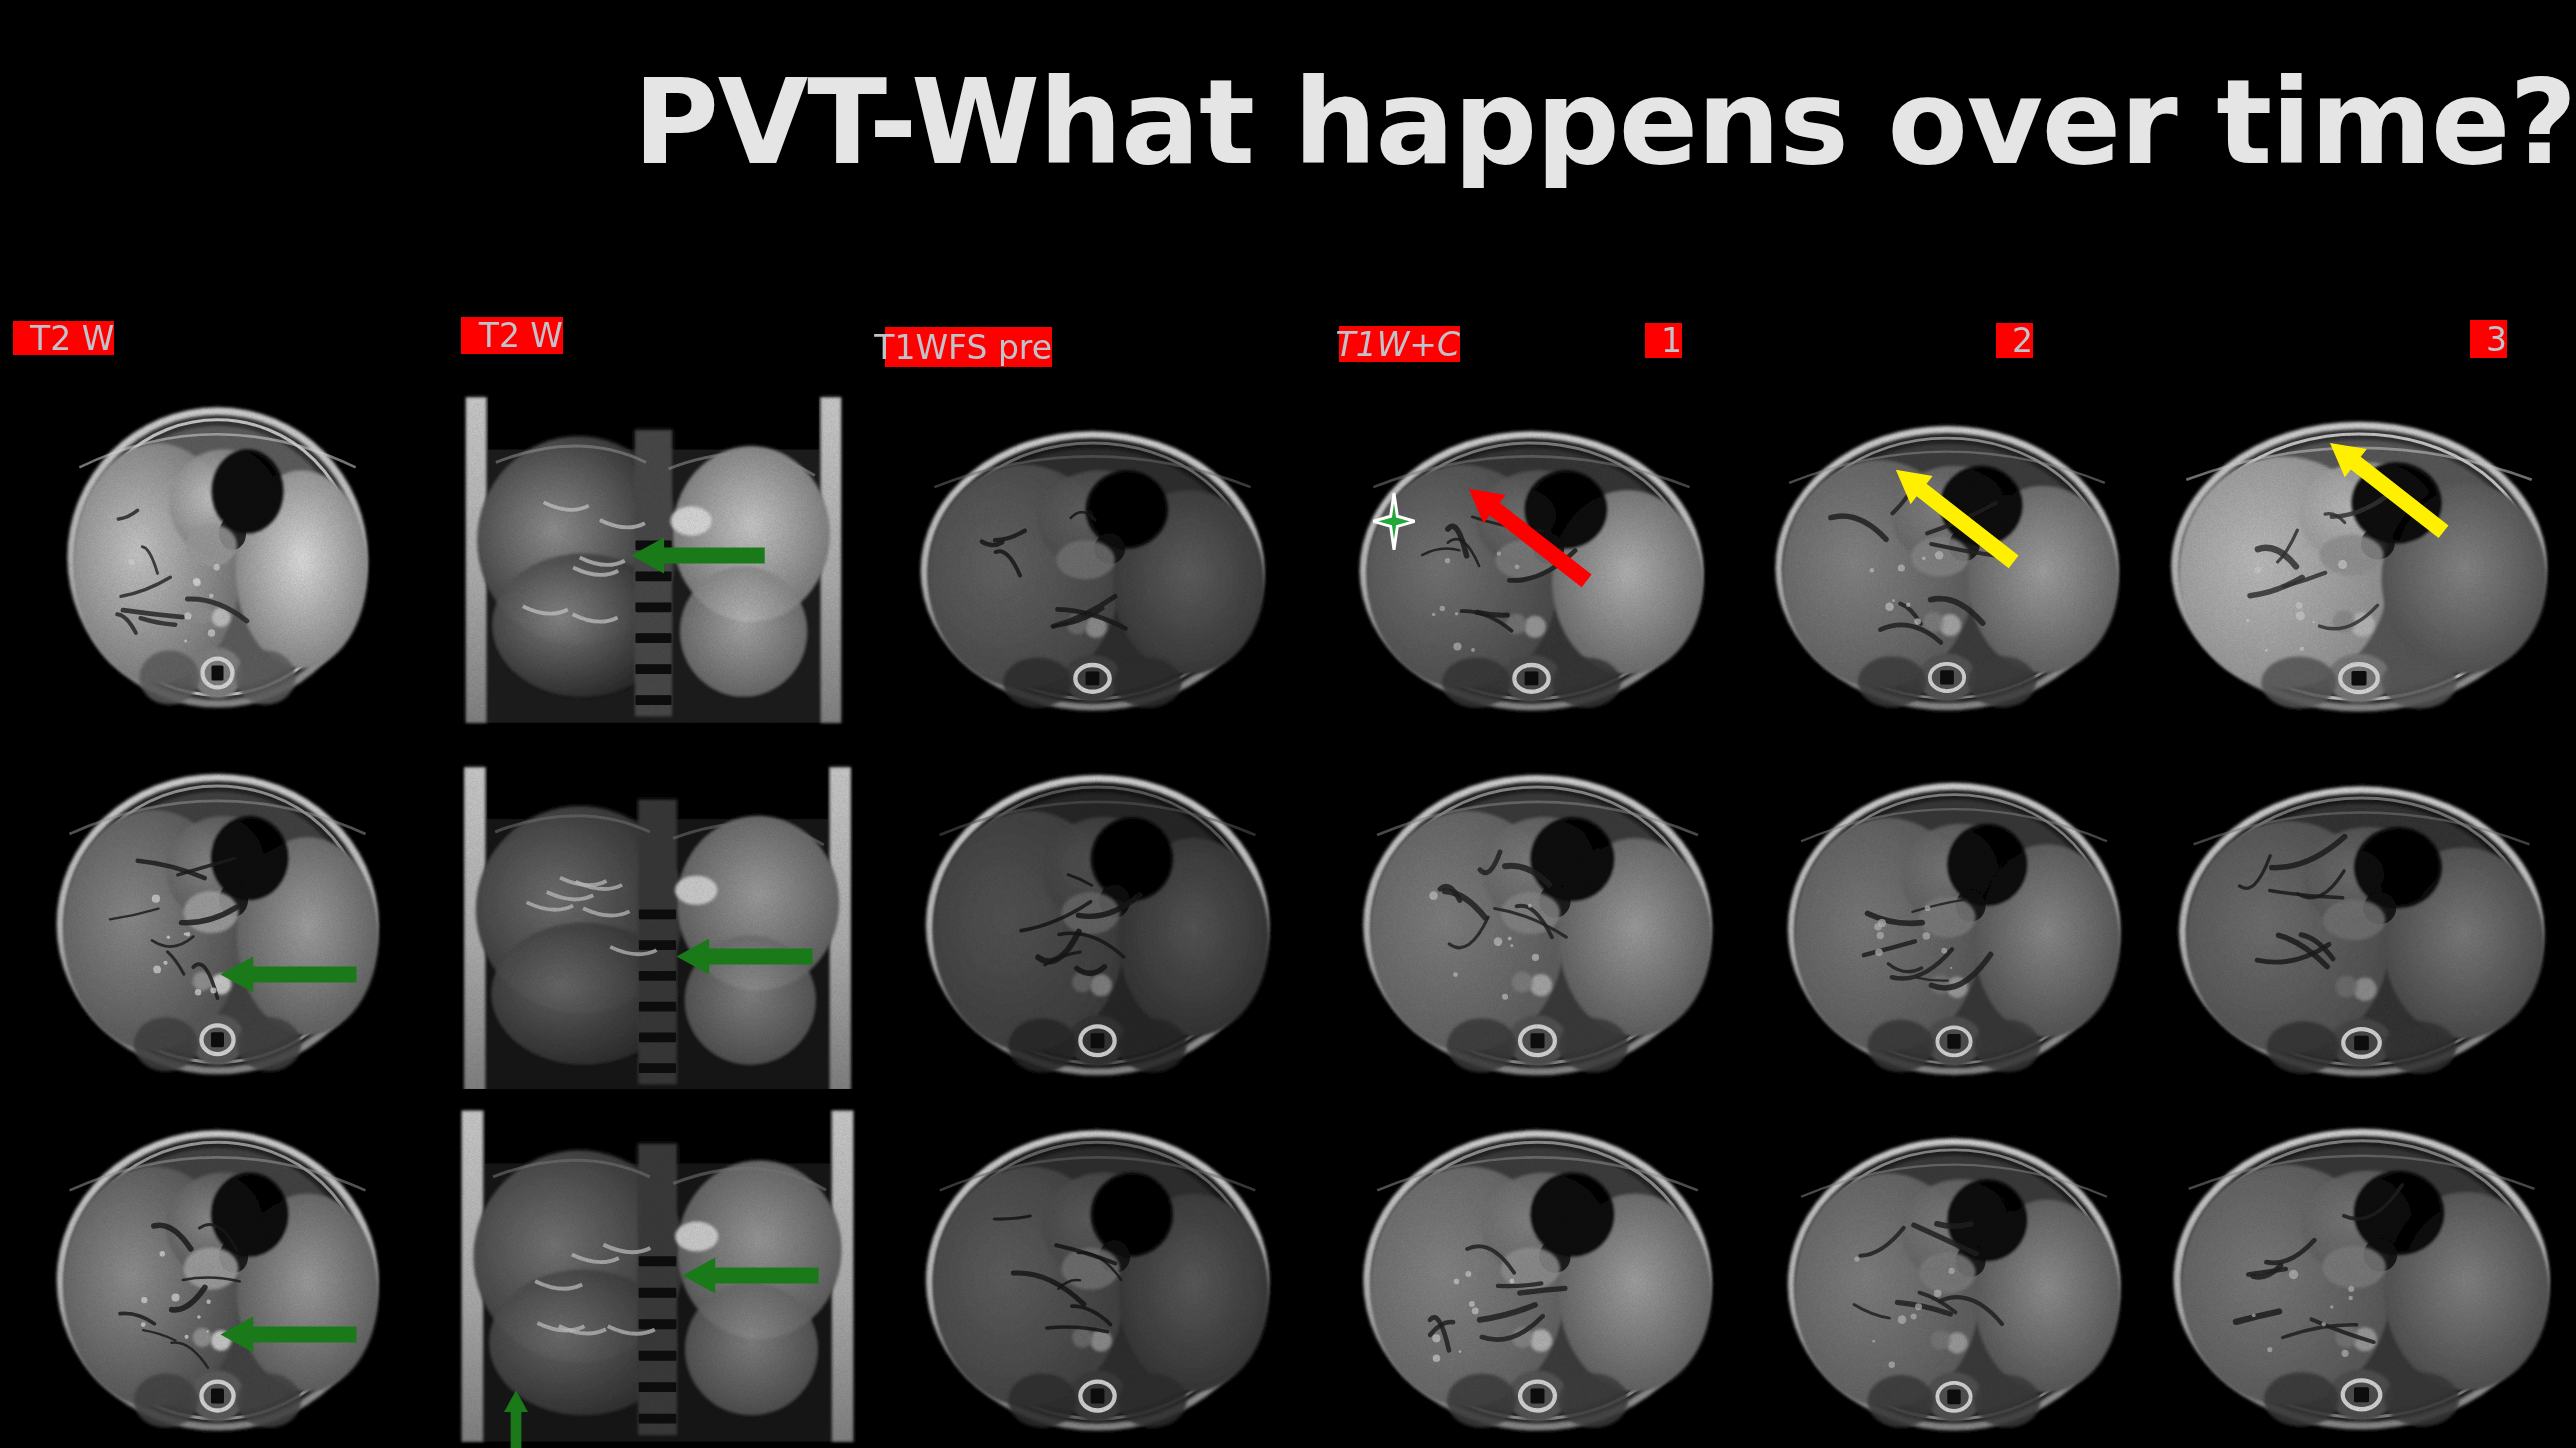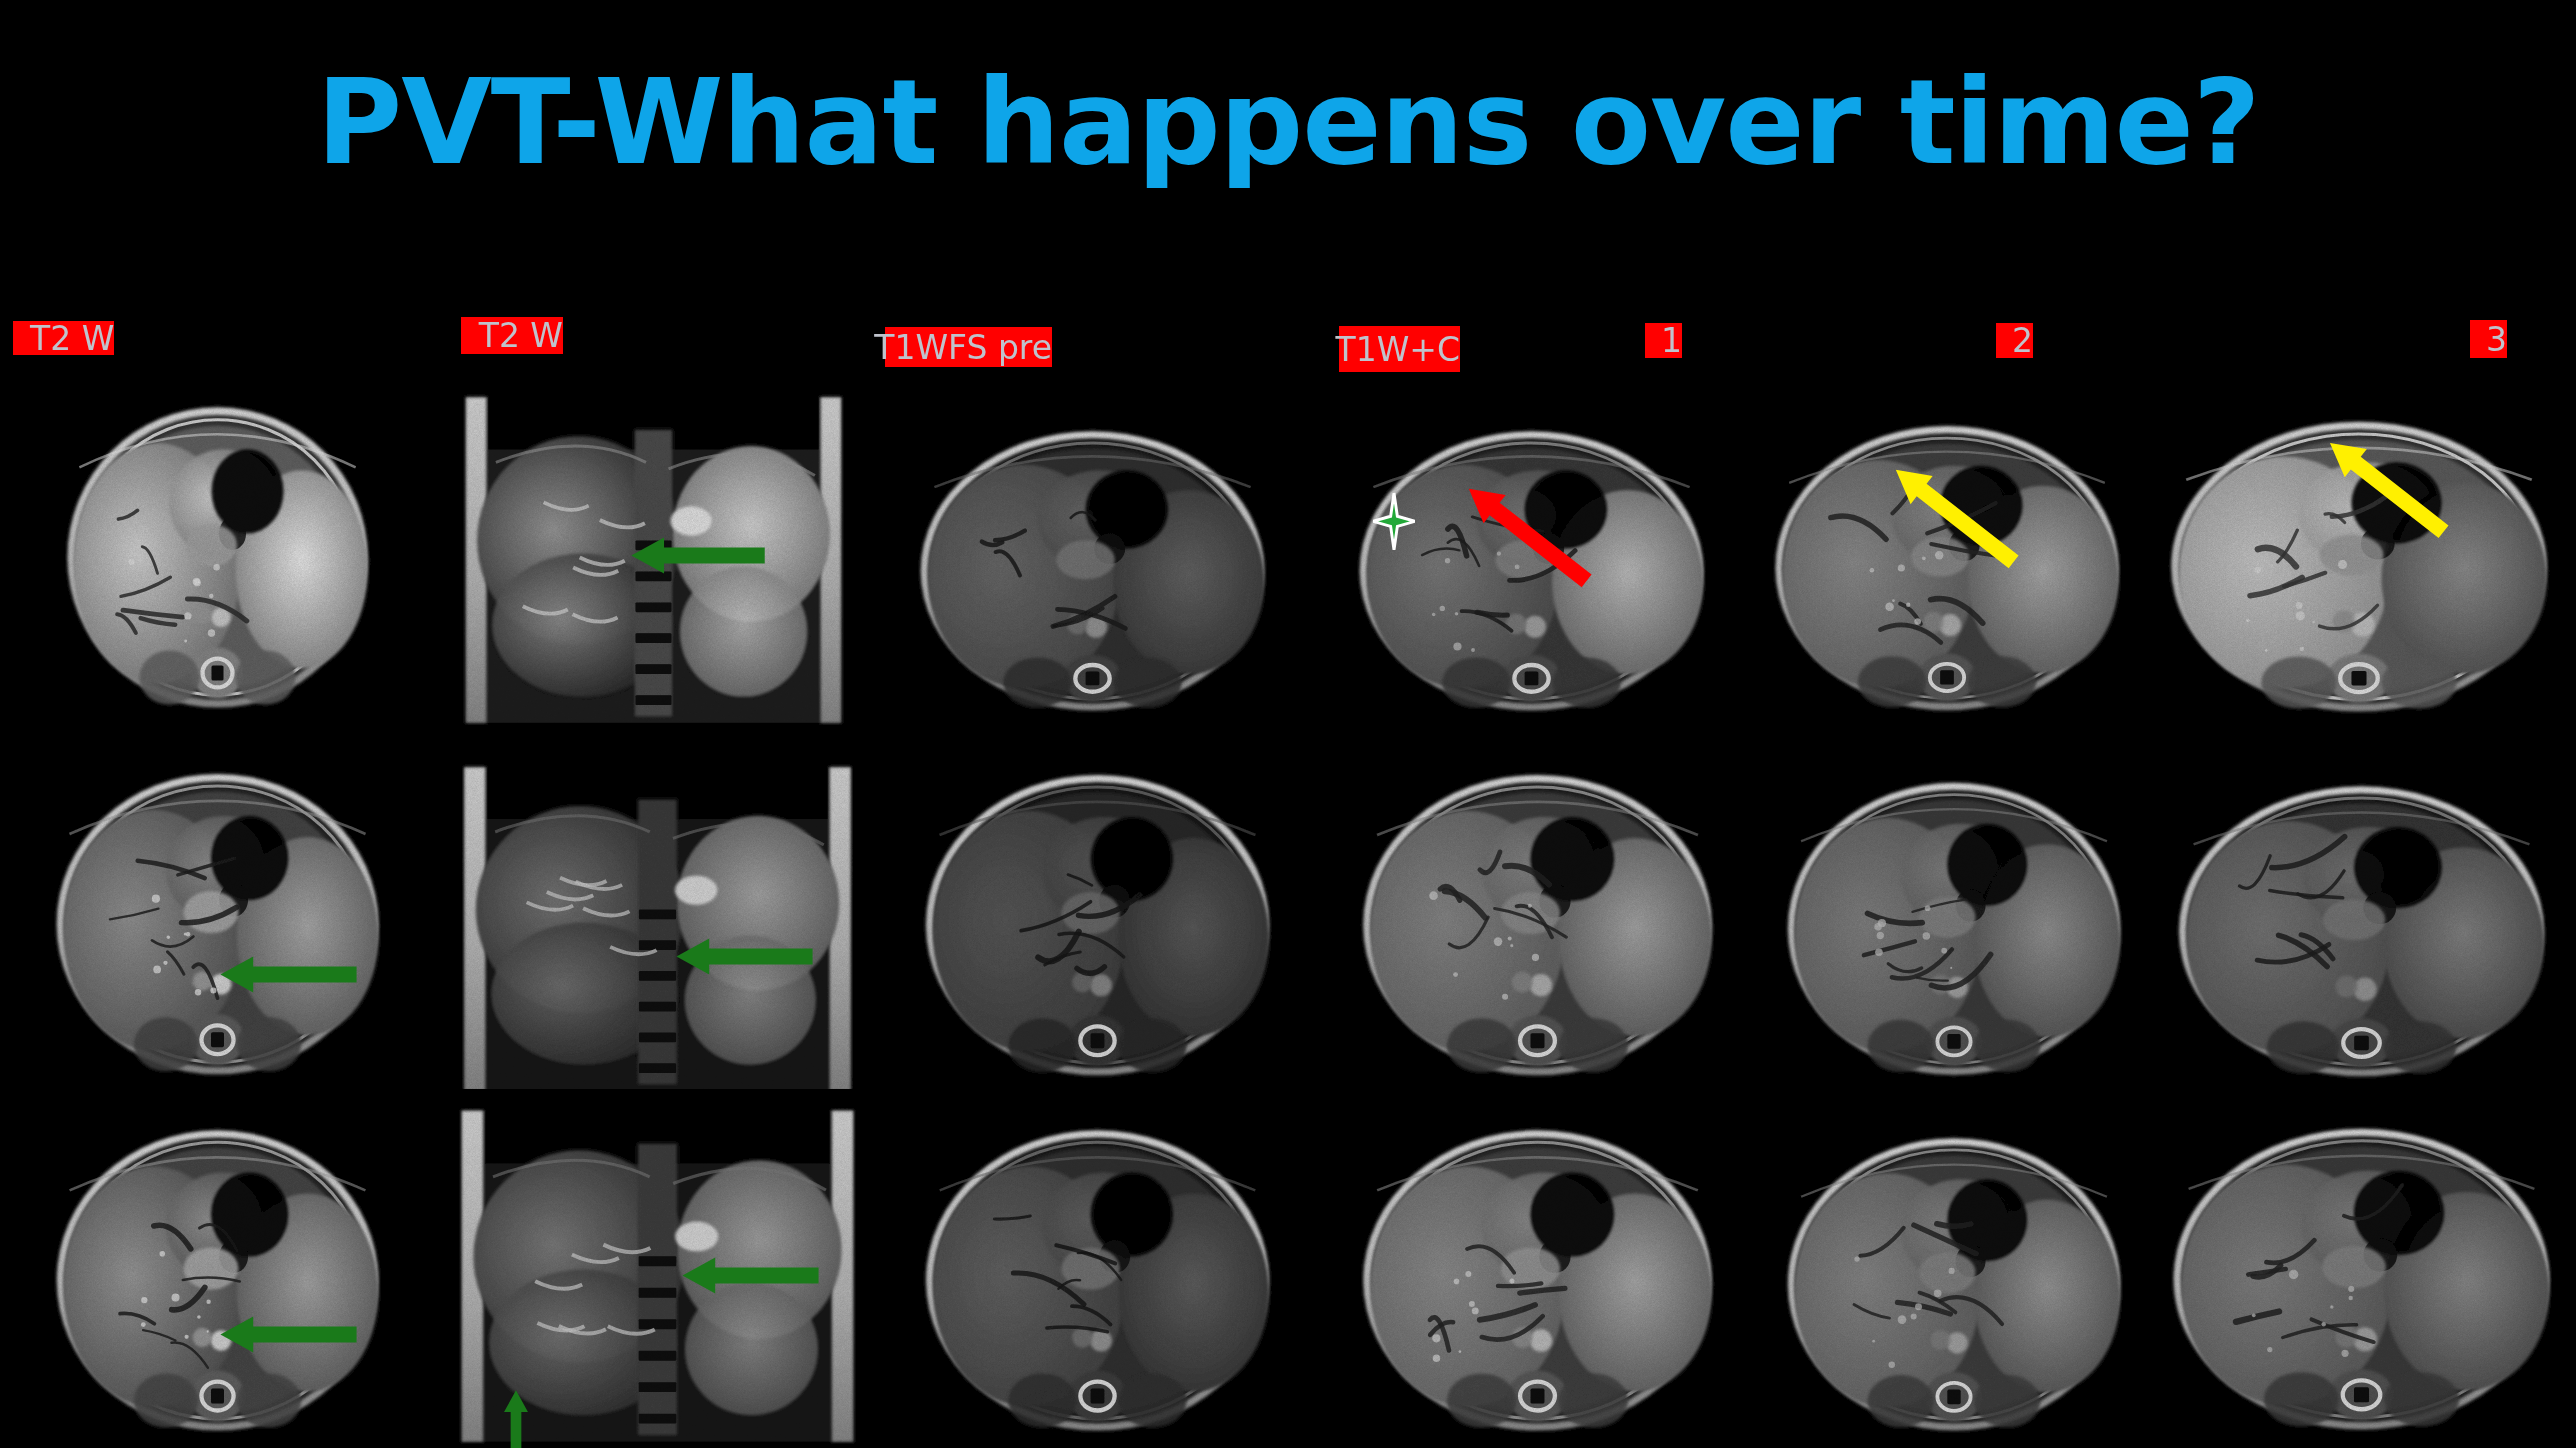--- a/index.html
+++ b/index.html
@@ -8,27 +8,27 @@
   body {
     width:2576px; height:1449px;
     position:relative; overflow:hidden;
     font-family:"Liberation Sans", sans-serif;
     background:#000;
   }
 
   
   #slide-title{
     position:absolute; left:0; top:62px; width:2576px;
-    text-align:center;
+    text-align:right;
     font-family:"DejaVu Sans", sans-serif;
     font-weight:bold;
     font-size:117px;
     line-height:1.05;
     letter-spacing:-1.1px;
-    color:#0ea5e9;
+    color:#e5e5e5;
     white-space:nowrap;
   }
 
   
   #grid{ position:absolute; left:0; top:0; width:2576px; height:1449px; }
 
   .panel{ position:absolute; overflow:hidden; background:#000; }
   .mri{ position:absolute; inset:0; }
 
   
@@ -1274,21 +1274,21 @@
 <div id="labels" style="position:absolute;left:0;top:0;width:2576px;height:1449px;z-index:40;">
     <div class="tag" style="left: 13.4px; top: 321px; width: 101px; height: 34px;">
       <span>T2 W</span>
     </div>
     <div class="tag" style="left: 461px; top: 317px; width: 102px; height: 37px;">
       <span>T2 W</span>
     </div>
     <div class="tag" style="left: 885px; top: 327px; width: 167px; height: 40px;">
       <span>T1WFS pre</span>
     </div>
-    <div class="tag" style="left: 1339px; top: 326px; width: 121px; height: 46px;">
+    <div class="tag" style="left: 1339px; top: 326px; width: 121px; height: 36px; font-style: italic;">
       <span>T1W+C</span>
     </div>
     <div class="tag" style="left: 1645px; top: 323px; width: 37px; height: 35px;">
       <span>1</span>
     </div>
     <div class="tag" style="left: 1996px; top: 323px; width: 37px; height: 35px;">
       <span>2</span>
     </div>
     <div class="tag" style="left: 2470px; top: 320px; width: 37px; height: 38px;">
       <span>3</span>

